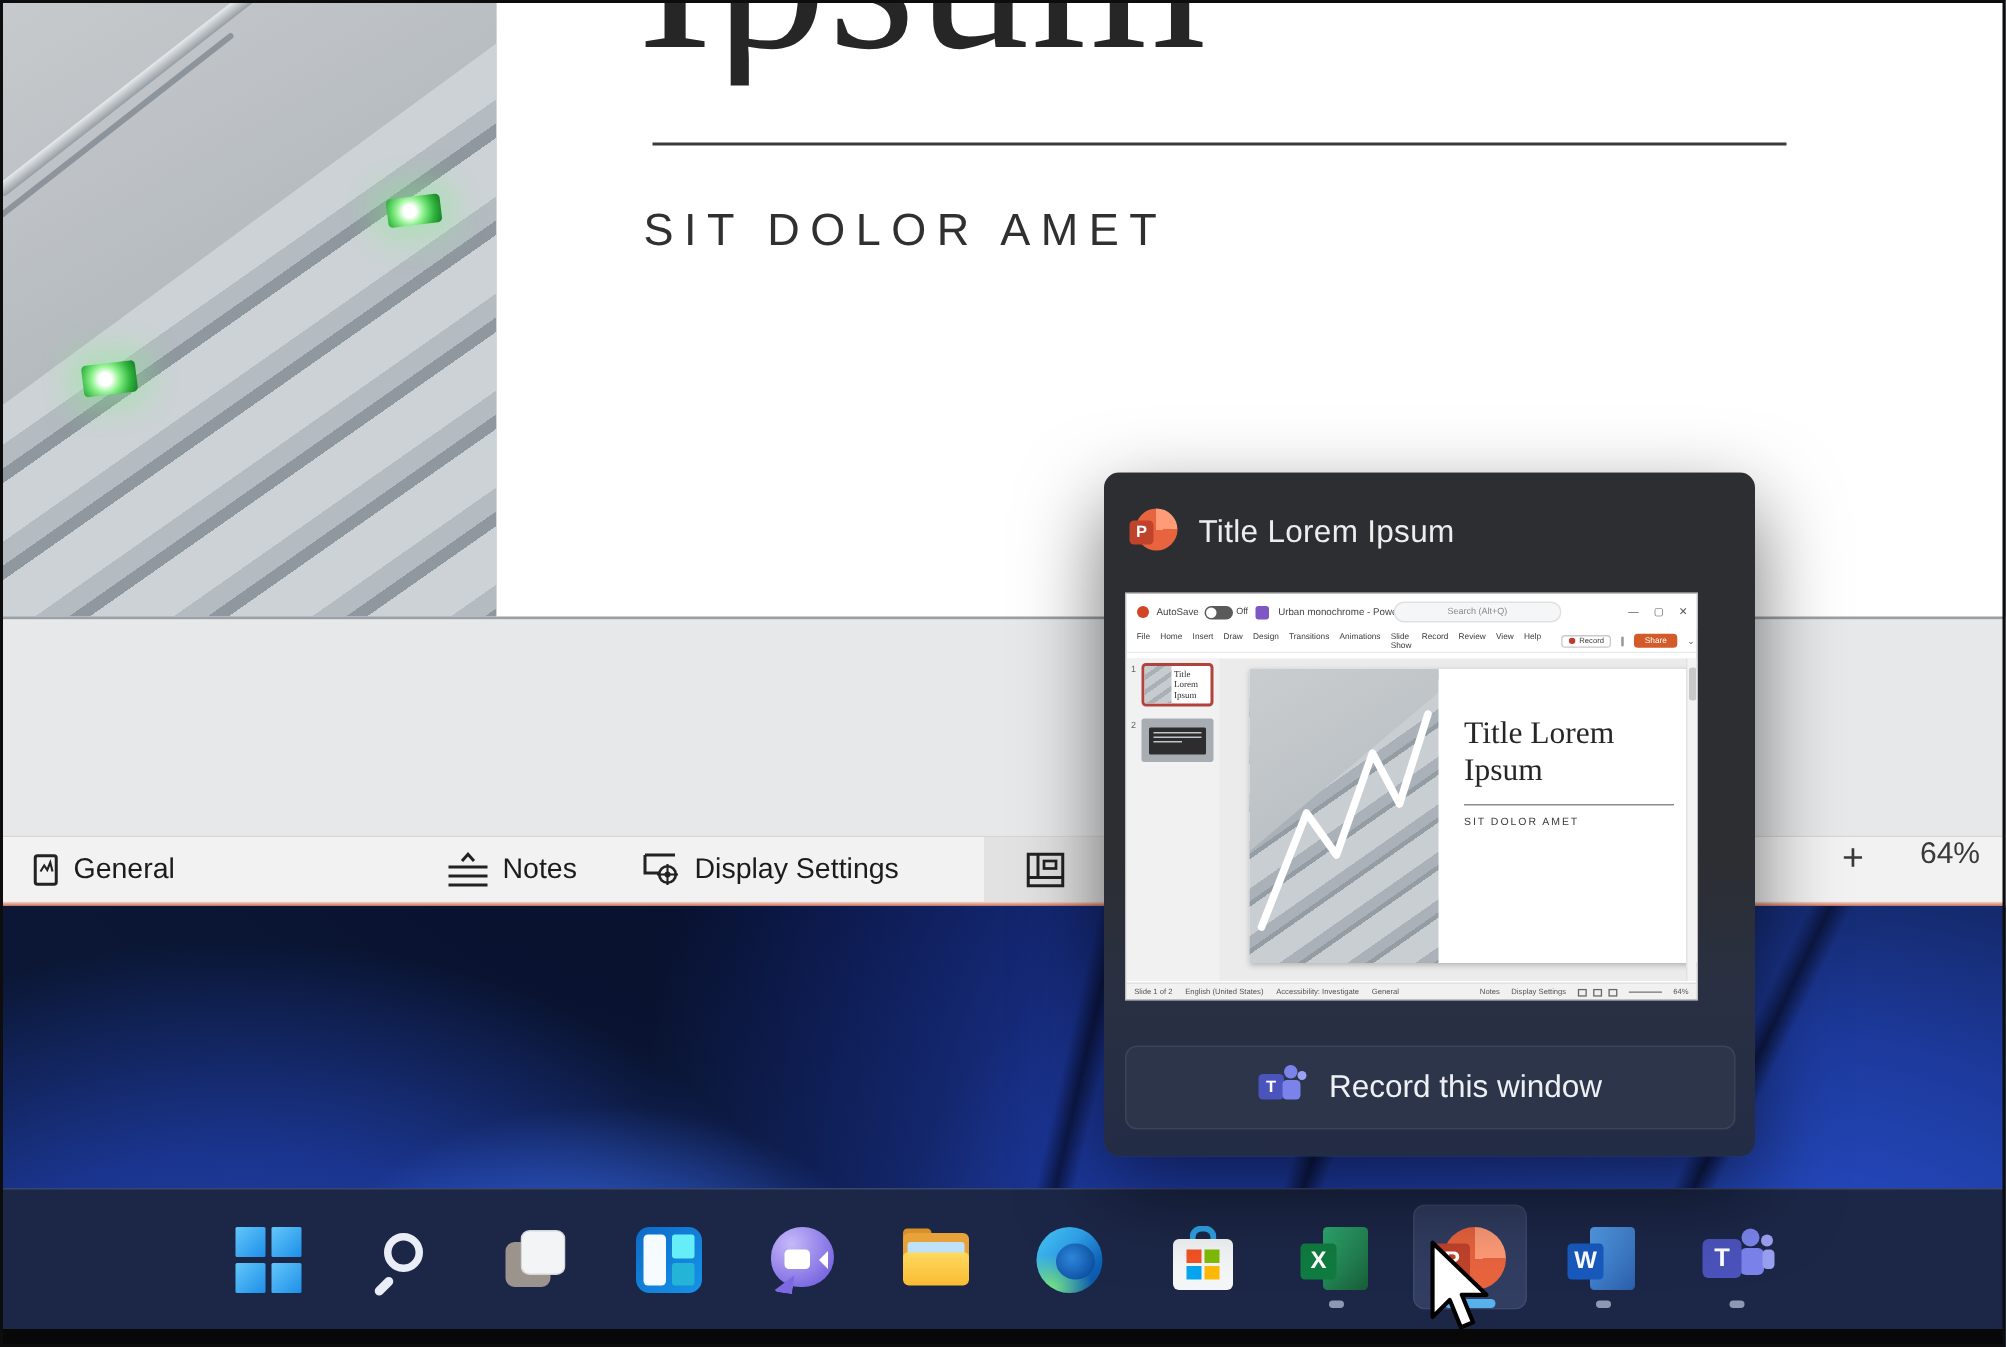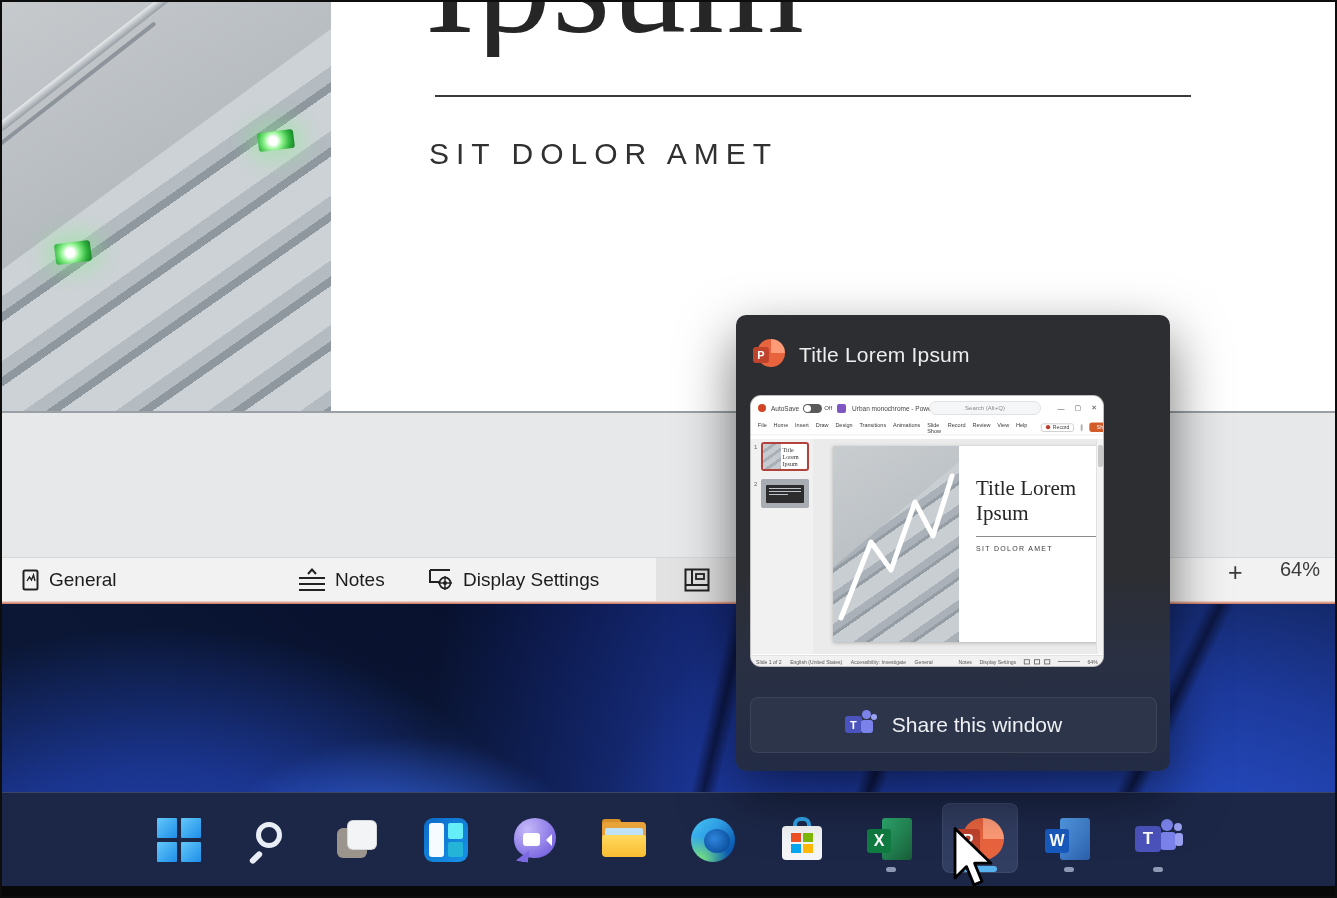--- a/index.html
+++ b/index.html
@@ -158,21 +158,21 @@
   .popup-header{position:absolute;left:0;top:0;width:100%;height:80px;}
   .pop-logo{position:absolute;left:17px;top:24px;width:31px;height:31px;}
   .pop-logo .ball{position:absolute;left:4px;top:0;width:28px;height:28px;border-radius:50%;
       background:conic-gradient(from 0deg,#ff9b77 0 25%,#e8643e 25% 100%);}
   .pop-logo .tile{position:absolute;left:0;top:8px;width:16px;height:16px;border-radius:3px;background:#c0432c;
       color:#fff;font-weight:bold;font-size:11px;display:flex;align-items:center;justify-content:center;}
   .popup-title{position:absolute;left:63px;top:0;height:80px;display:flex;align-items:center;
       color:#ededed;font-size:21px;letter-spacing:.2px;}
 
   
-  .thumb{position:absolute;left:14px;top:80px;width:354px;height:272px;border-radius:11px;background:#fff;
+  .thumb{position:absolute;left:14px;top:80px;width:382px;height:272px;border-radius:0;background:#fff;
       overflow:hidden;border:1px solid rgba(0,0,0,.25);font-family:"Liberation Sans",sans-serif;}
   .mini-titlebar{position:absolute;left:0;top:0;width:100%;height:24px;background:#fff;
       display:flex;align-items:center;font-size:6.5px;color:#444;}
   .mini-dot{width:8px;height:8px;border-radius:50%;background:#d14424;margin:0 5px 0 7px;}
   .mini-autosave{margin-right:4px;}
   .mini-toggle{width:19px;height:9px;border-radius:5px;background:#5a5a5a;position:relative;margin-right:2px;}
   .mini-toggle i{position:absolute;left:1px;top:1px;width:7px;height:7px;border-radius:50%;background:#fff;}
   .mini-toggle-state{margin-right:5px;font-size:6px;}
   .mini-save{width:9px;height:9px;border-radius:2px;background:#7e57c2;margin-right:6px;}
   .mini-doctitle{white-space:nowrap;}
@@ -529,21 +529,21 @@
       </div>
     </div>
 
     <button class="share-btn" data-name="share-this-window-button">
       <span class="teams-ic" data-name="teams-icon">
         <span class="tile">T</span>
         <span class="head"></span>
           <span class="head2"></span>
           <span class="body"></span>
       </span>
-      <span data-name="share-this-window-label">Share this window</span>
+      <span data-name="share-this-window-label">Record this window</span>
     </button>
   </div>
 
   <svg class="cursor" width="46" height="62" viewBox="0 0 14 20" data-name="mouse-cursor">
     <path d="M1.2 0.8 L1.2 16.8 L4.9 13.1 L7.3 19 L9.9 17.9 L7.5 12 L12.8 12 Z" fill="#ffffff" stroke="#000000" stroke-width="0.9" stroke-linejoin="round"></path>
   </svg>
 
   <div class="bottom-strip" data-name="screenshot-bottom-border"></div>
   <div class="frame" data-name="screenshot-border"></div>
 </div>

